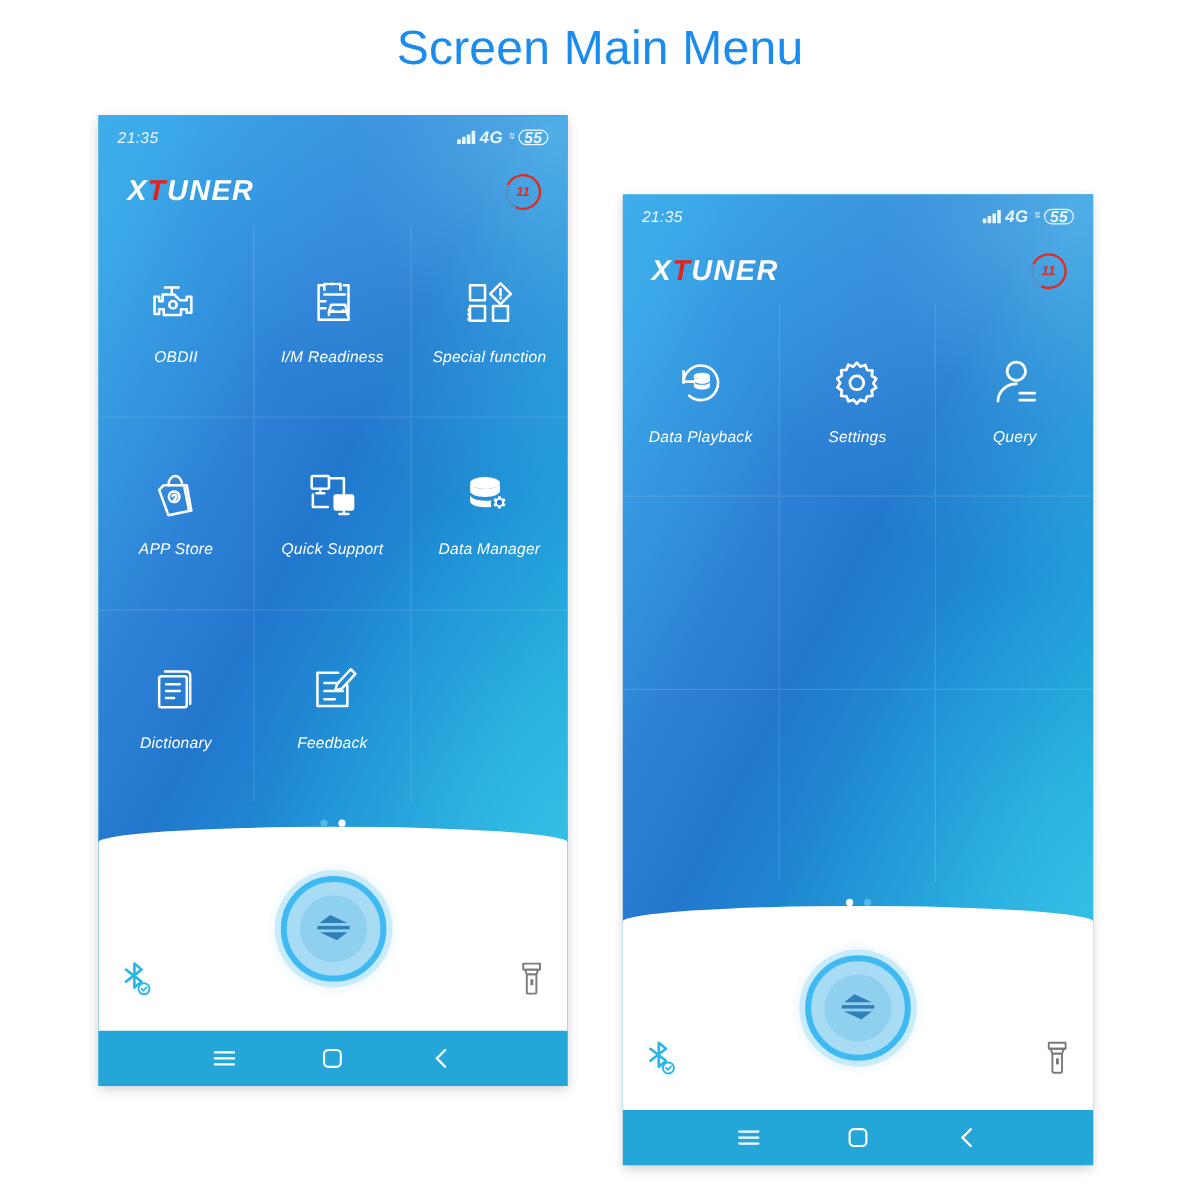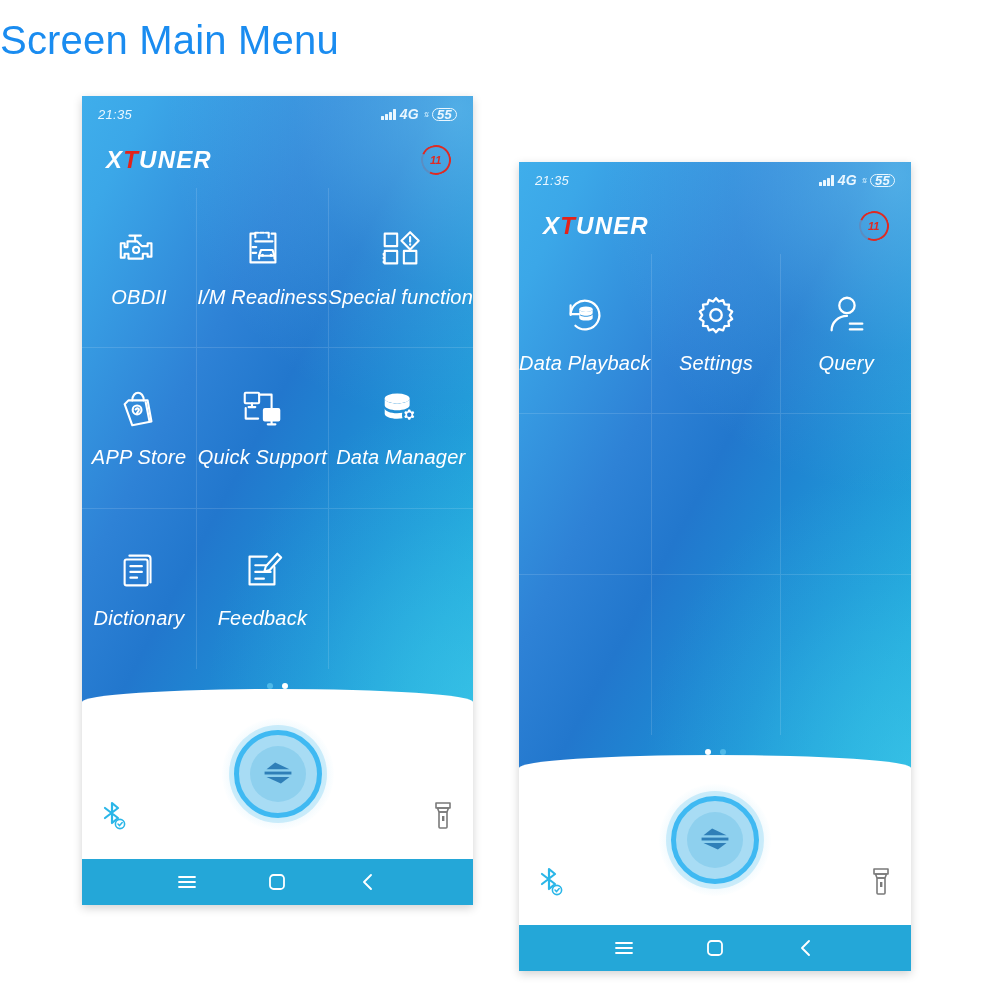--- a/index.html
+++ b/index.html
@@ -7,21 +7,21 @@
     width: 1000px; height: 1000px;
     background: #ffffff;
     font-family: "Liberation Sans", sans-serif;
     overflow: hidden;
   }
   .page { position: relative; width: 1000px; height: 1000px; background:#fff; }
 
   .page-title {
     position: absolute;
     top: 18px; left: 0; width: 1000px;
-    text-align: left;
+    text-align: center;
     font-size: 40px;
     font-weight: 400;
     color: #1a8cf0;
     letter-spacing: 0.2px;
   }
 
   
   .phone {
     position: absolute;
     overflow: hidden;
@@ -122,21 +122,21 @@
     display:flex; flex-direction:column; align-items:center; justify-content:center;
     gap: 14px;
     border-right: 1px solid rgba(255,255,255,0.13);
     border-bottom: 1px solid rgba(255,255,255,0.13);
   }
   .cell:nth-child(3n) { border-right: none; }
   .cell:nth-child(n+7) { border-bottom: none; }
   .cell.empty { }
   .cell .ico { width: 46px; height: 46px; display:flex; align-items:center; justify-content:center; }
   .cell .ico svg { width:100%; height:100%; display:block; }
-  .cell .lbl { color:#ffffff; font-size:20px; letter-spacing:0.2px; white-space:nowrap; }
+  .cell .lbl { color:#ffffff; font-size:13px; letter-spacing:0.2px; white-space:nowrap; }
 
   
   .dots {
     height: 34px;
     display:flex; align-items:center; justify-content:center; gap:9px;
   }
   .dots i { width:6px; height:6px; border-radius:50%; display:block; }
   .dot-on { background:#ffffff; }
   .dot-off { background:#4fb9e8; }
 

